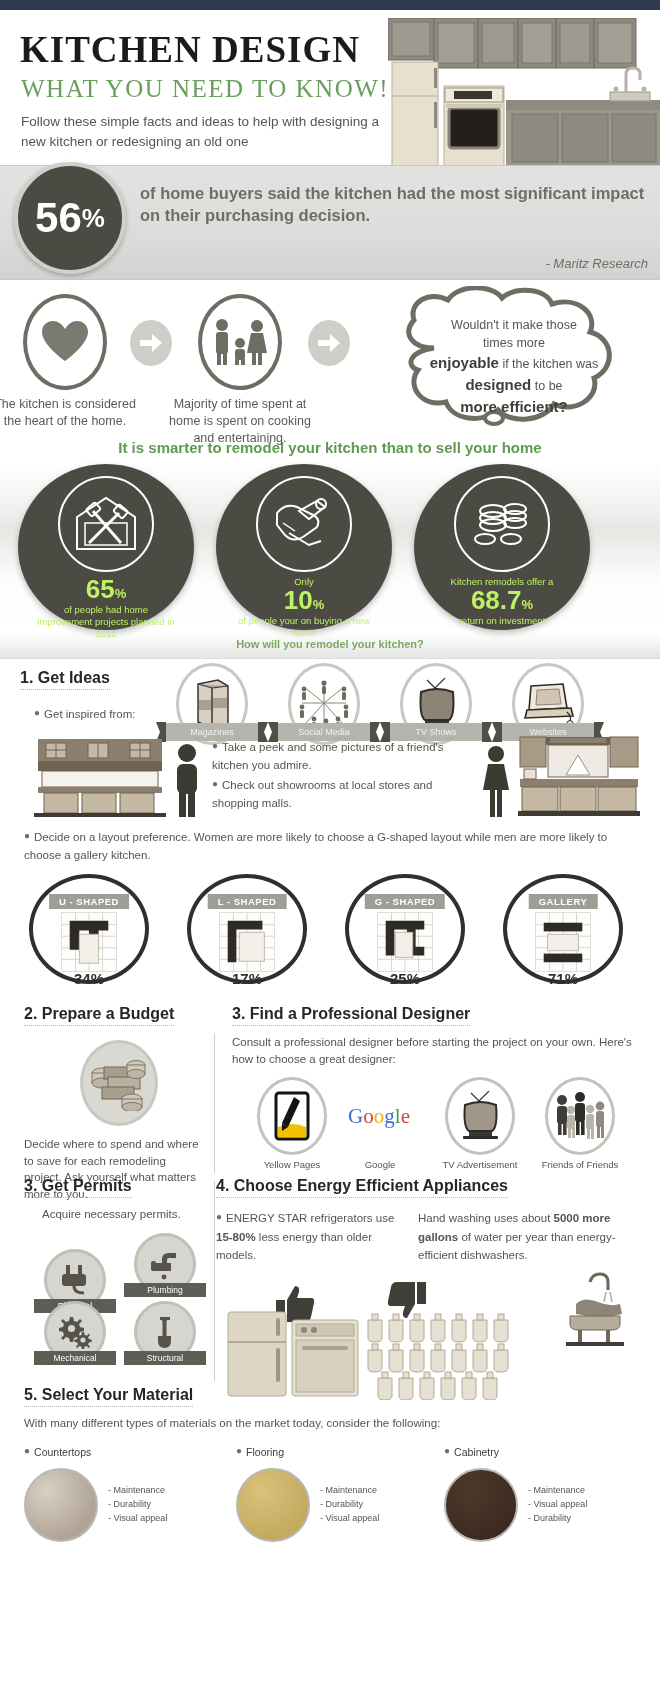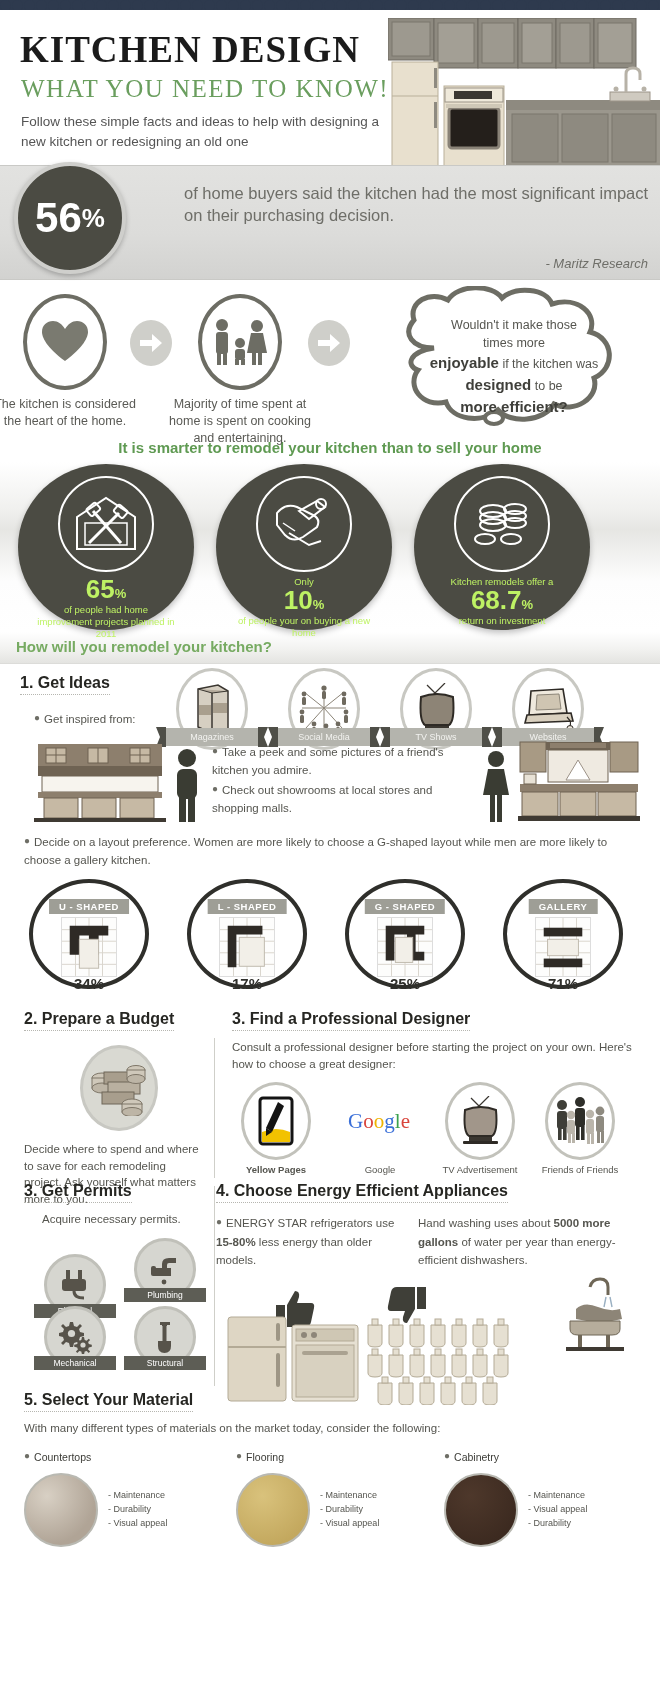--- a/index.html
+++ b/index.html
@@ -58,21 +58,21 @@
     background: #4b4b43; border: 4px solid #cfcfcc;
     color: #fff;
     display: flex; align-items: center; justify-content: center;
     font-family: "Liberation Sans", sans-serif;
     font-size: 42px; font-weight: bold;
     box-shadow: 0 2px 5px rgba(0,0,0,.25);
   }
   .stat-circle .pct { font-size: 26px; }
   .stat-text {
     position: absolute; left: 140px; top: 16px; right: 10px;
-    font-size: 16.5px; font-weight: normal; color: #6e6e68; line-height: 1.35; margin-left: 44px;
+    font-size: 16.5px; font-weight: bold; color: #6e6e68; line-height: 1.35;
   }
   .stat-source {
     position: absolute; right: 12px; bottom: 8px;
     font-size: 13px; font-style: italic; color: #6e6e68;
   }
 
   
   .flow { position: relative; height: 155px; padding-top: 12px; }
   .flow-item { position: absolute; text-align: center; }
   .oval-outline {
@@ -116,21 +116,21 @@
     width: 96px; height: 96px; border: 2px solid #fff; border-radius: 50%;
     margin: 12px auto 4px; display:flex; align-items:center; justify-content:center;
   }
   .dark-big { font-size: 26px; font-weight: bold; line-height: 1; }
   .dark-big small { font-size: 13px; font-weight: bold; }
   .dark-small { font-size: 9.5px; line-height: 1.25; padding: 2px 18px 0; }
   .dark-lead { font-size: 9.5px; }
 
   
   .green-banner2 {
-    text-align: left; font-size: 15px; font-weight: bold; color: #77ab62;
+    text-align: center; font-size: 11px; font-weight: bold; color: #77ab62;
     background: linear-gradient(180deg,#ffffff 0%,#f2f2f0 55%,#e4e4e1 100%);
     padding: 6px 16px 8px; border-bottom: 1px solid #dcdcd9;
   }
 
   
   .step-title {
     font-size: 16px; font-weight: bold; color: #262622;
     border-bottom: 1px dotted #b6b6b0; display: inline-block;
     padding-bottom: 2px;
   }
@@ -707,21 +707,21 @@
         </div>
       </div>
       <div class="body-text" style="margin-top:10px; width:180px;">Decide where to spend and where to save for each remodeling project. Ask yourself what matters more to you.</div>
     </div>
 
     <div style="position:absolute; left:232px; top:0; width:412px;">
       <span class="step-title">3. Find a Professional Designer</span>
       <div class="body-text" style="margin-top:8px; width:400px;">Consult a professional designer before starting the project on your own. Here's how to choose a great designer:</div>
 
       <div style="position:relative; height:108px; margin-top:10px;">
-        <div class="des-item" style="left:0;font-weight:bold;">
+        <div class="des-item" style="left:16px;">
           <div class="des-circle">
             <svg width="36" height="50" viewBox="0 0 36 50">
               <rect x="2" y="2" width="32" height="46" rx="3" fill="#fff" stroke="#141414" stroke-width="3"></rect>
               <path d="M4 36 Q18 30 32 36 L32 46 L4 46 Z" fill="#f2c200"></path>
               <path d="M20 6 L26 10 L14 36 L8 32 Z" fill="#141414"></path>
               <path d="M14 36 L8 32 L8 40 Z" fill="#141414"></path>
             </svg>
           </div>
           <div class="des-label">Yellow Pages</div>
         </div>

